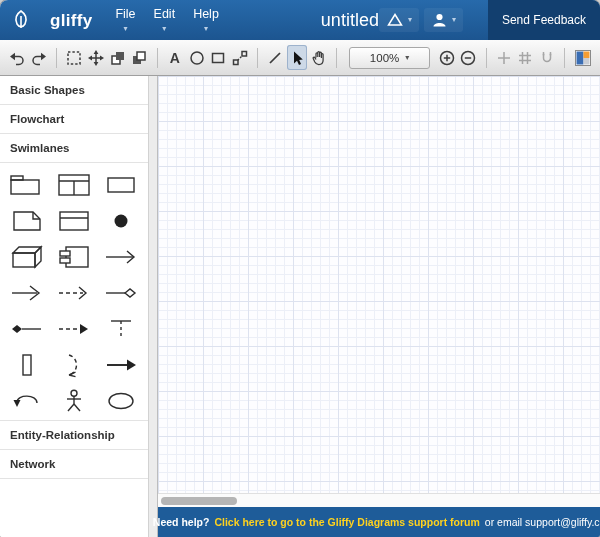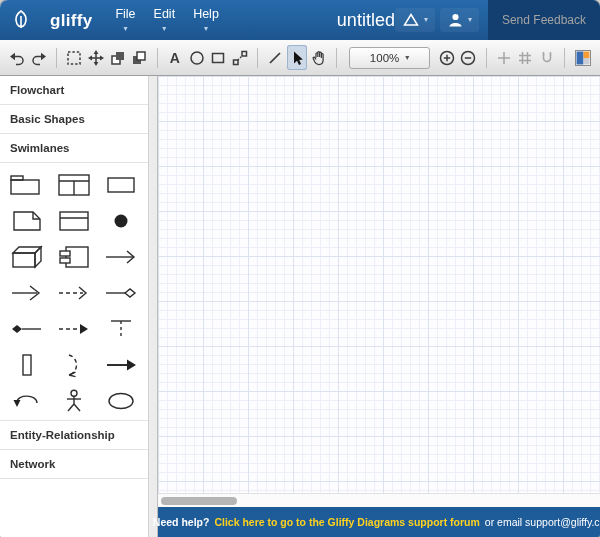--- a/index.html
+++ b/index.html
@@ -13,22 +13,22 @@
   .logo { display:flex; align-items:flex-end; gap:18px; }
   .logo-text { color:#fff; font-size:17px; font-weight:bold; letter-spacing:.3px; }
   .menus { display:flex; margin-left:14px; }
   .menu { color:#fff; font-size:12.5px; padding:5px 9px; display:flex; align-items:center; gap:4px;
           border-radius:3px; cursor:default;flex-direction:column; }
   .chev { font-size:8px; color:#b9cfe6; line-height:1; }
   .spacer { flex:1; }
   .doc-title { color:#fff; font-size:18px; }
   .hdr-btn { display:flex; align-items:center; gap:4px; padding:4px 7px; margin-right:5px;
              border-radius:3px; background:rgba(255,255,255,.06); }
-  .feedback { height:40px; background:#123f6f; color:#a3a3a3; border:none; font-size:12px;
-              padding:0 14px; margin-left:4px; font-family:inherit; cursor:pointer; }
+  .feedback { height:40px; background:#123f6f; color:#ffffff; border:none; font-size:12px;
+              padding:0 14px; margin-left:20px; font-family:inherit; cursor:pointer; }
 
   
   .toolbar { height:36px; flex:0 0 36px; background:linear-gradient(#fbfbfb,#dddddd);
              border-bottom:1px solid #9f9f9f; display:flex; align-items:center; padding:0 7px; gap:1px; }
   .tbtn { width:25px; height:25px; display:flex; align-items:center; justify-content:center;
           border:none; background:transparent; border-radius:3px; padding:0; }
   .tbtn svg { stroke:#3c3c3c; fill:none; stroke-width:1.5; }
   .tbtn.active { background:#cdd9e7; box-shadow:inset 0 0 0 1px #9db2cc; }
   .tbtn.disabled { opacity:.4; }
   .tbtn .atext { font-weight:bold; font-size:14px; color:#3c3c3c; }
@@ -256,24 +256,24 @@
         <rect x="8.5" y="1.5" width="6" height="6.5" fill="#f59d33" stroke="none"></rect>
         <rect x="8.5" y="8" width="6" height="6.5" fill="#c9cdd4" stroke="none"></rect>
       </svg>
     </button>
   </div>
 
   <div class="body-row">
 
     <aside class="sidebar">
       <div class="cat">
+        <span>Basic Shapes</span>
+      </div>
+      <div class="cat">
         <span>Flowchart</span>
-      </div>
-      <div class="cat">
-        <span>Basic Shapes</span>
       </div>
       <div class="cat">
         <span>Swimlanes</span>
       </div>
 
       <div class="shape-grid">
         <div class="shape">
           <svg width="36" height="26" viewBox="0 0 36 26">
               <rect x="2" y="8" width="28" height="14"></rect>
               <rect x="2" y="4" width="12" height="4"></rect>

